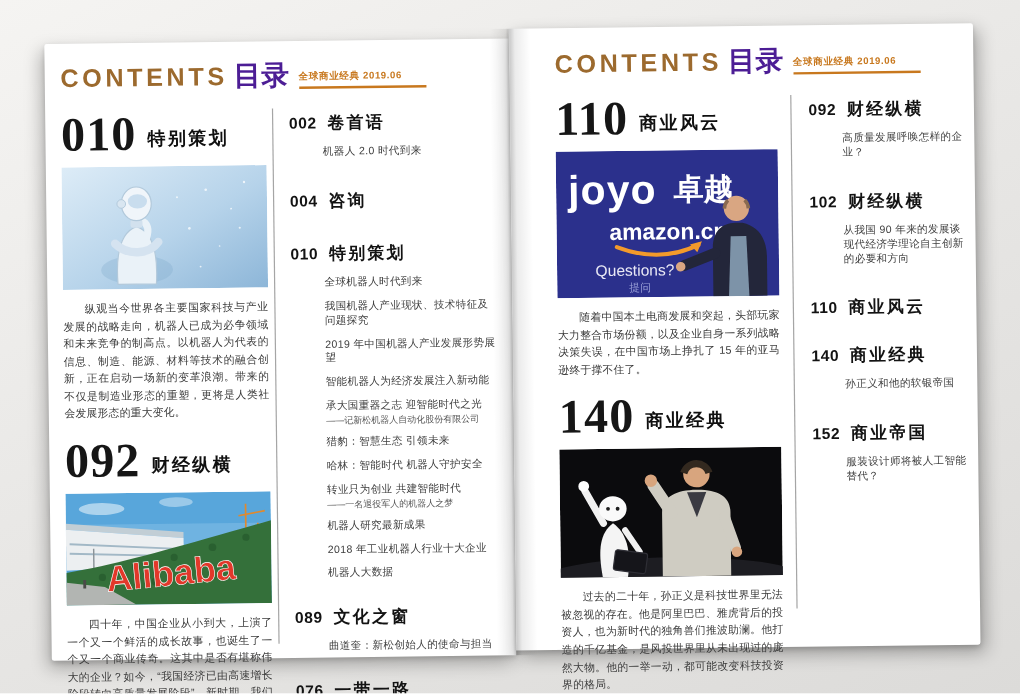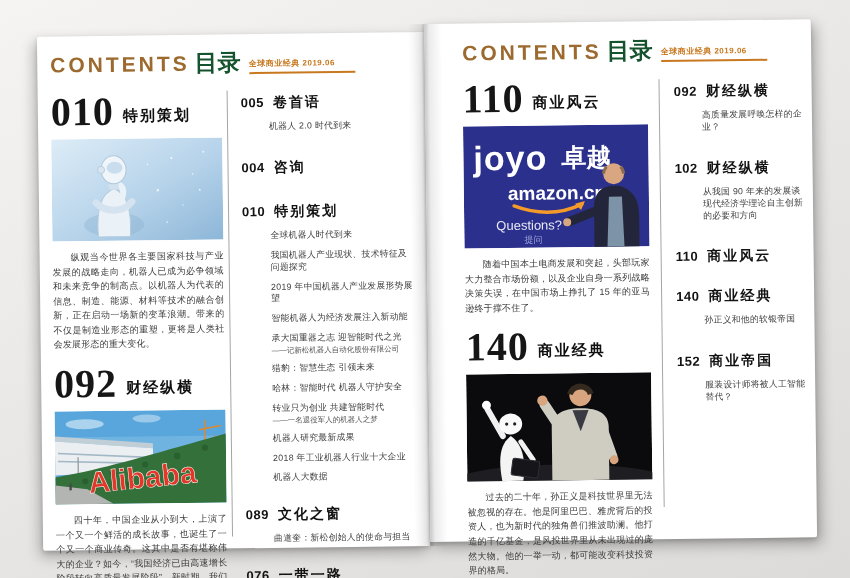--- a/index.html
+++ b/index.html
@@ -14,21 +14,21 @@
   .page-right { left:387px; top:0;  width:387px; height:518px;
                 box-shadow:4px 6px 14px rgba(0,0,0,0.30), 0 2px 4px rgba(0,0,0,0.15);
                 border-radius:0 2px 2px 0; }
   .gutter { position:absolute; left:371px; top:0; width:34px; height:522px; z-index:6; pointer-events:none;
             background:linear-gradient(90deg, rgba(0,0,0,0) 0%, rgba(0,0,0,0.08) 40%,
                         rgba(0,0,0,0.20) 50%, rgba(0,0,0,0.08) 62%, rgba(0,0,0,0) 100%); }
   
   .page-header { position:absolute; white-space:nowrap; }
   .lp-header { left:13px; top:13px; } .rp-header { left:38px; top:14px; }
   .hdr-en { font-size:21px; font-weight:600; letter-spacing:3px; color:#9c6a2e; }
-  .hdr-cn { font-size:23px; font-weight:700; color:#14532d; margin-left:5px; }
+  .hdr-cn { font-size:23px; font-weight:700; color:#4c1d95; margin-left:5px; }
   .hdr-sub { display:inline-block; font-size:8px; font-weight:700; color:#c8781e;
              border-bottom:2px solid #c8781e; padding:0 20px 3px 0; margin-left:8px;
              position:relative; top:-4px; letter-spacing:0.5px; }
   
   .col { position:absolute; }
   .lp-col1 { left:13px;  top:58px; width:171px; }
   .lp-col2 { left:203px; top:60px; width:173px; }
   .rp-col1 { left:38px;  top:58px; width:185px; }
   .rp-col2 { left:249px; top:62px; width:132px; }
   .vdivider { position:absolute; width:1px; background:#a5a5a5; }
@@ -140,21 +140,21 @@
           </svg>
           <p class="feat-para">四十年，中国企业从小到大，上演了一个又一个鲜活的成长故事，也诞生了一个又一个商业传奇。这其中是否有堪称伟大的企业？如今，“我国经济已由高速增长阶段转向高质量发展阶段”，新时期，我们又需要怎样的企业？</p>
         </div>
       </div>
 
       <div class="vdivider lp-div"></div>
 
       <div class="col lp-col2">
         <div class="toc-section toc-sm">
           <div class="toc-head">
-            <span class="toc-num">005</span>
+            <span class="toc-num">002</span>
             <span class="toc-title">卷首语</span>
           </div>
           <div class="toc-items">
 
           <div class="toc-item">
               <div class="toc-item-text">机器人 2.0 时代到来</div>
 
             </div>
             </div>
         </div>

